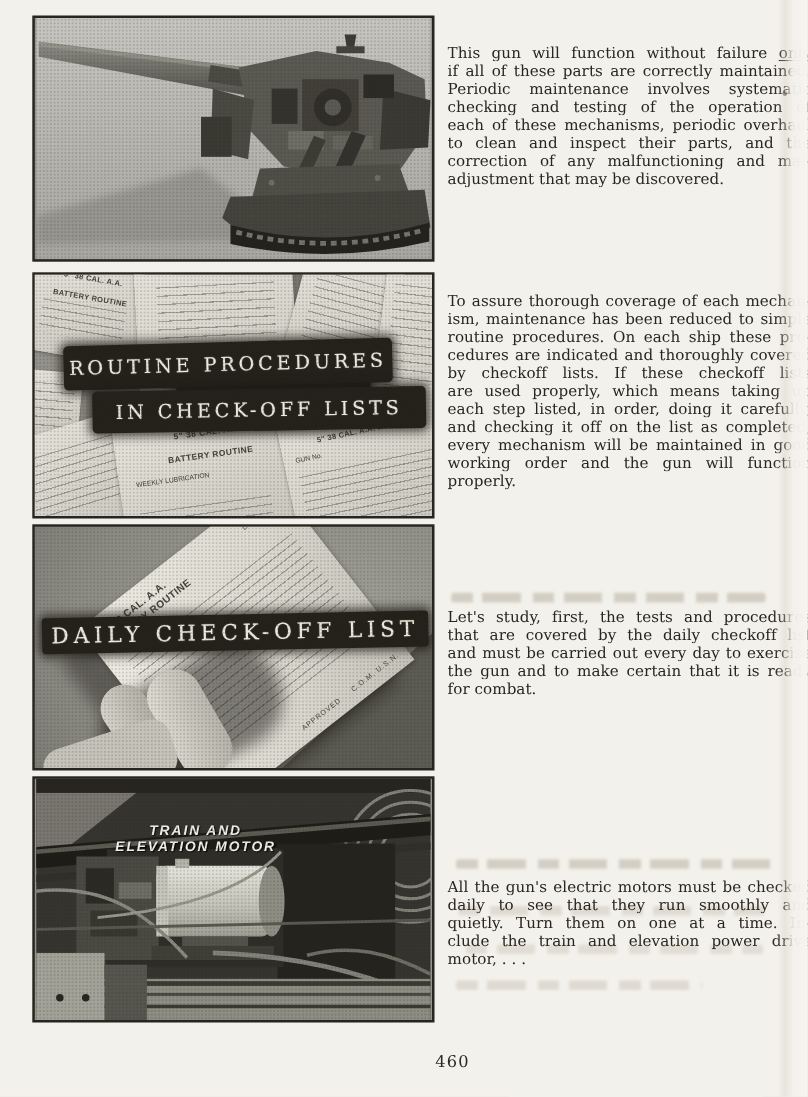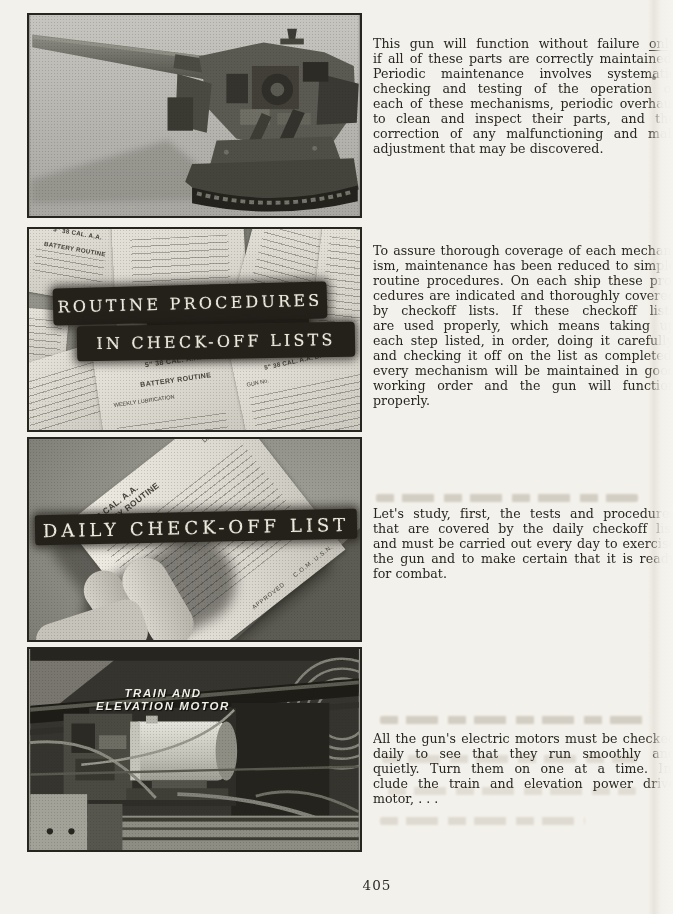--- a/index.html
+++ b/index.html
@@ -350,14 +350,14 @@
   <div class="tcol tc4">
       <div class="tline">All the gun's electric motors must be checked</div>
       <div class="tline">daily to see that they run smoothly and</div>
       <div class="tline">quietly.  Turn them on one at a time.  In-</div>
       <div class="tline">clude the train and elevation power drive</div>
       <div class="tline last">motor, . . .</div>
     </div>
 
   <div class="edge"></div>
   <div class="speck"></div>
-  <div class="pagenum">405</div>
+  <div class="pagenum">460</div>
 </div>
 
 </body></html>

